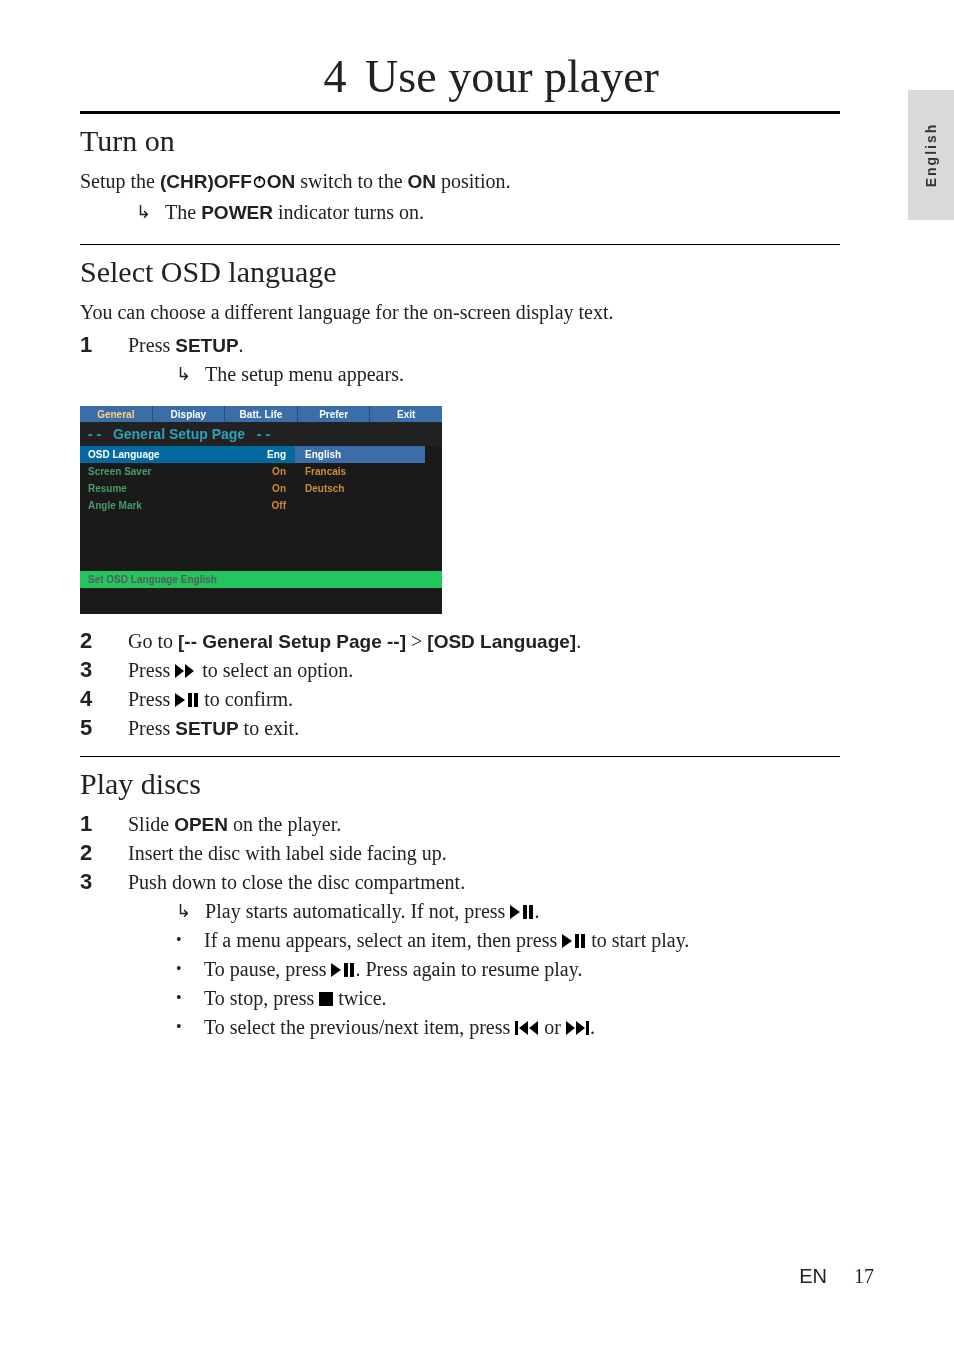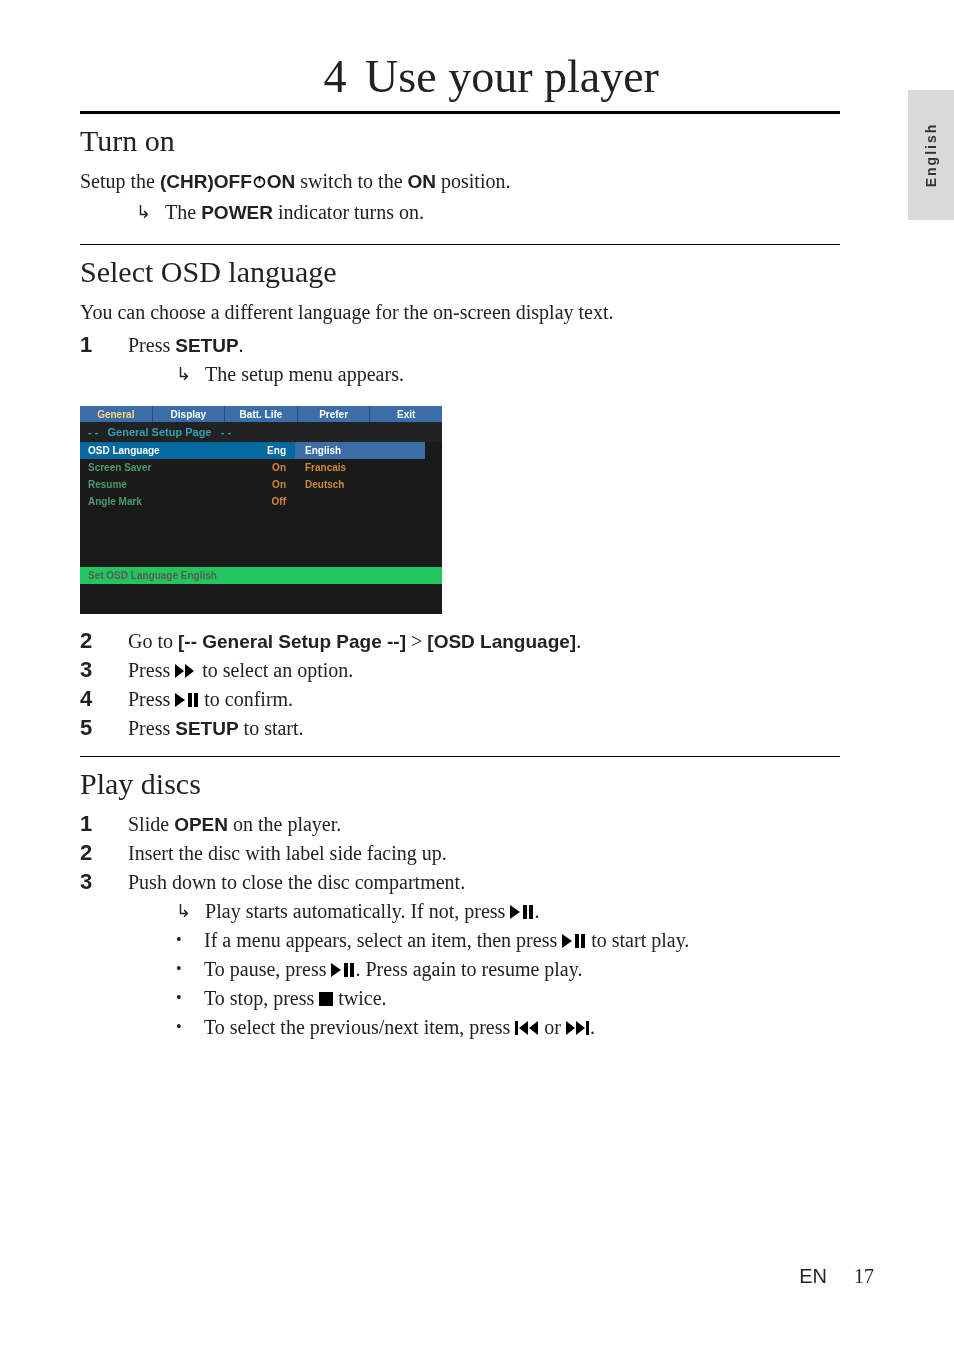--- a/index.html
+++ b/index.html
@@ -23,21 +23,21 @@
   .result { margin-left: 48px; display: flex; gap: 14px; align-items: flex-start; margin-top: 2px; }
   .result .arrow { font-size: 18px; line-height: 26px; }
   .bullets { margin-left: 48px; }
   .bullets > div { display: flex; gap: 18px; align-items: flex-start; margin-top: 2px; }
   .bullets .dot { font-size: 16px; line-height: 26px; width: 10px; }
   .screenshot { width: 362px; height: 208px; background: #1a1a1a; margin: 18px 0 14px 0; font-family: Arial, sans-serif; font-size: 11px; }
   .tabs { display: flex; height: 16px; }
   .tab { flex: 1; background: #3b6da8; color: #fff; display: flex; align-items: center; justify-content: center; font-size: 10px; font-weight: bold; border-right: 1px solid #2a4d77; }
   .tab.active { color: #ffd37a; }
   .tab:last-child { border-right: none; }
-  .subheader { background: #222; color: #2fa0b8; padding: 4px 8px; font-size: 11px; font-weight: bold; }
+  .subheader { background: #222; color: #2fa0b8; padding: 4px 8px; font-size: 14px; font-weight: bold; }
   .subheader .dash { color: #2fa0b8; }
   .menu-body { display: flex; padding: 0; height: 125px; }
   .menu-left { width: 215px; padding: 0; }
   .menu-row { display: flex; font-size: 10px; font-weight: bold; }
   .menu-row .label { width: 150px; padding: 3px 8px; }
   .menu-row .val { width: 60px; padding: 3px 4px; text-align: right; }
   .menu-row.sel { background: #0369a1; color: #fff; }
   .menu-row.sel .val { color: #fff; }
   .menu-row.dim { color: #4a9b6a; }
   .menu-row.dim .val { color: #d08a3a; }
@@ -147,21 +147,21 @@
     <li>
       <span class="num">4</span>
       <div class="txt"><span>Press </span><svg class="icon" width="24" height="14" viewBox="0 0 24 14">
             <path d="M0 0 L10 7 L0 14 Z" fill="#000"></path>
             <rect x="13" y="0" width="4" height="14" fill="#000"></rect>
             <rect x="19" y="0" width="4" height="14" fill="#000"></rect>
           </svg><span> to confirm.</span></div>
     </li>
     <li>
       <span class="num">5</span>
-      <div class="txt"><span>Press </span><span class="bold">SETUP</span><span> to start.</span></div>
+      <div class="txt"><span>Press </span><span class="bold">SETUP</span><span> to exit.</span></div>
     </li>
   </ol>
 
   <hr class="thin">
 
   <h2 class="section">Play discs</h2>
   <ol class="steps">
     <li>
       <span class="num">1</span>
       <div class="txt"><span>Slide </span><span class="bold">OPEN</span><span> on the player.</span></div>

